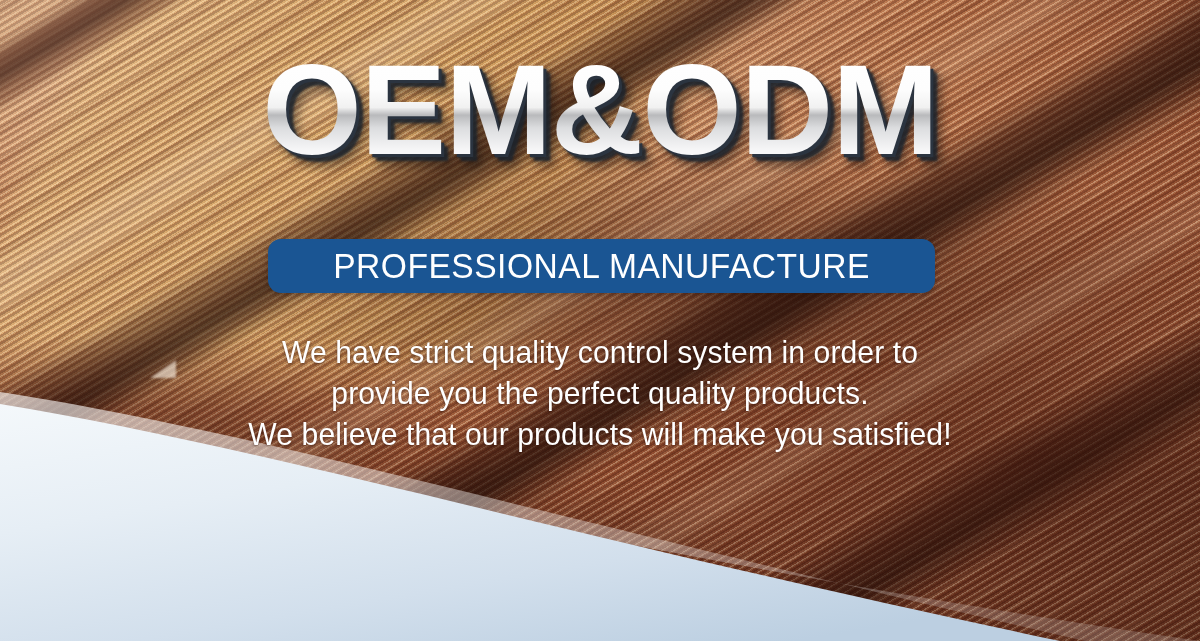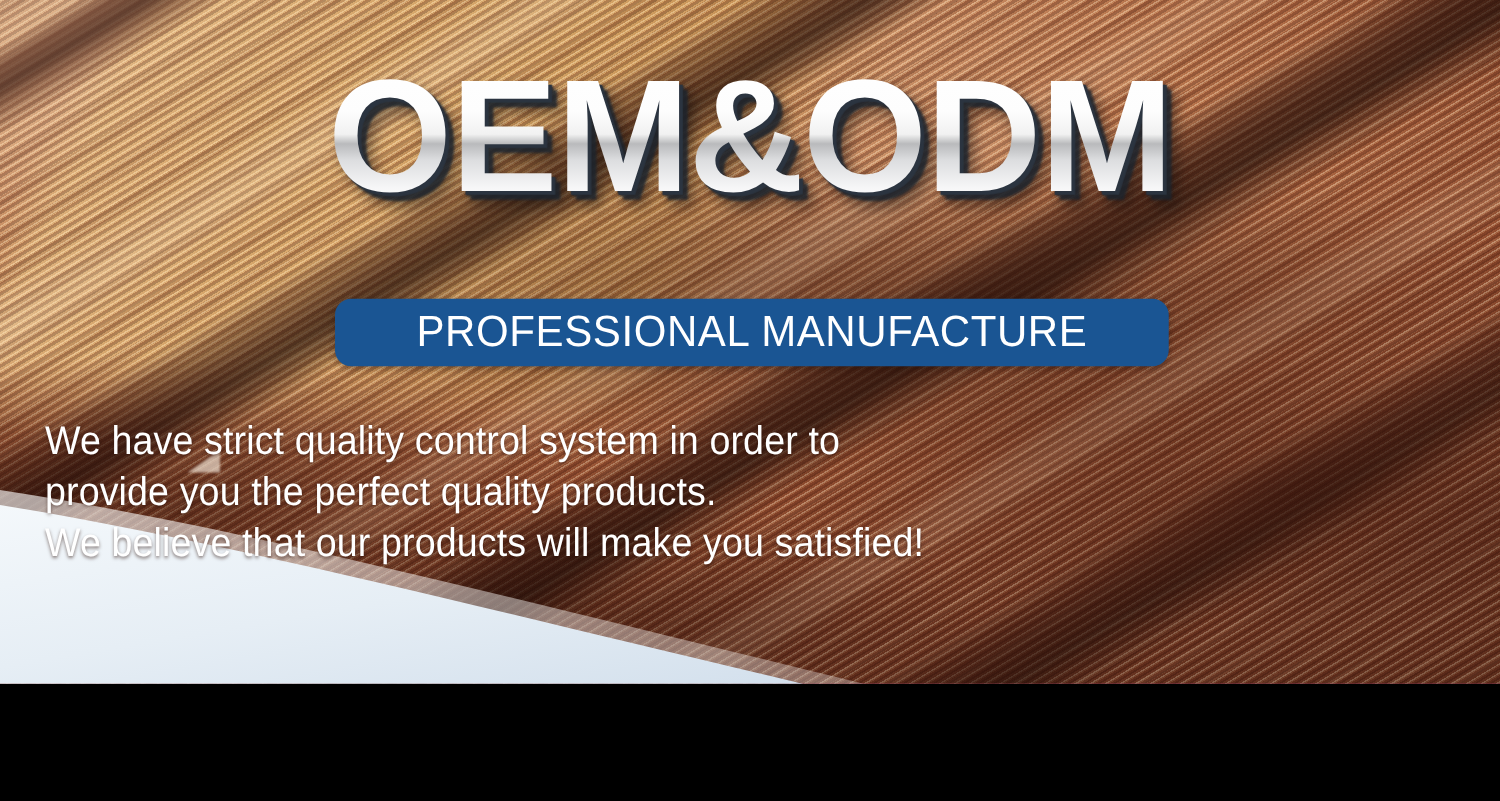--- a/index.html
+++ b/index.html
@@ -6,21 +6,21 @@
   * { margin:0; padding:0; box-sizing:border-box; }
   html, body {
     width:1200px; height:641px;
     overflow:hidden;
     background:#000;
     font-family:"Liberation Sans", sans-serif;
   }
 
   #banner {
     position:relative;
-    width:1200px; height:547px;
+    width:1200px; height:641px;
     overflow:hidden;
     background:#d946ef;
     padding-left:43px;
   }
 
   
   .bg-layer { position:absolute; inset:0; }
 
   
   .bg-base {
@@ -197,20 +197,21 @@
     font-weight:normal;
     font-size:35px;
     letter-spacing:0.5px;
     transform:scaleX(0.96);
     white-space:nowrap;
   }
 
   .body-copy {
     position:absolute;
     left:0; right:0; top:332px;
+    text-align:center;
     color:#ffffff;
     font-family:"Liberation Sans", sans-serif;
     font-size:32px;
     line-height:41px;
     letter-spacing:0.1px;
     text-shadow:0 1px 3px rgba(40,14,8,0.55);
   }
   .body-copy div { transform:scaleX(0.94); white-space:nowrap; }
 </style>
 </head>

